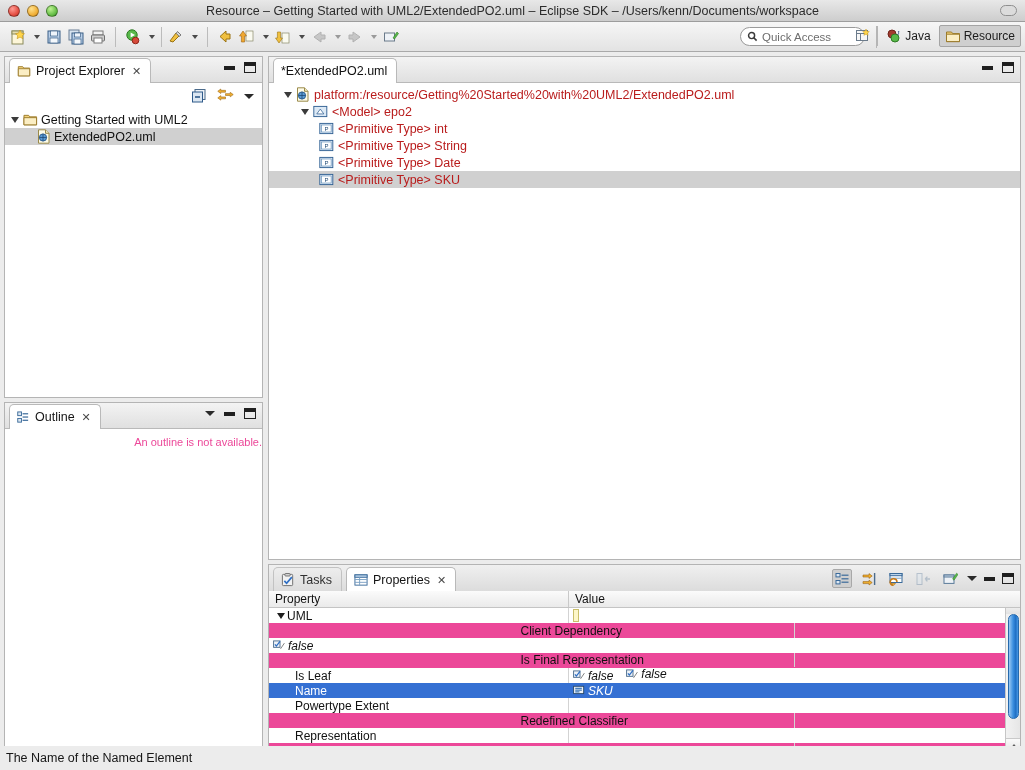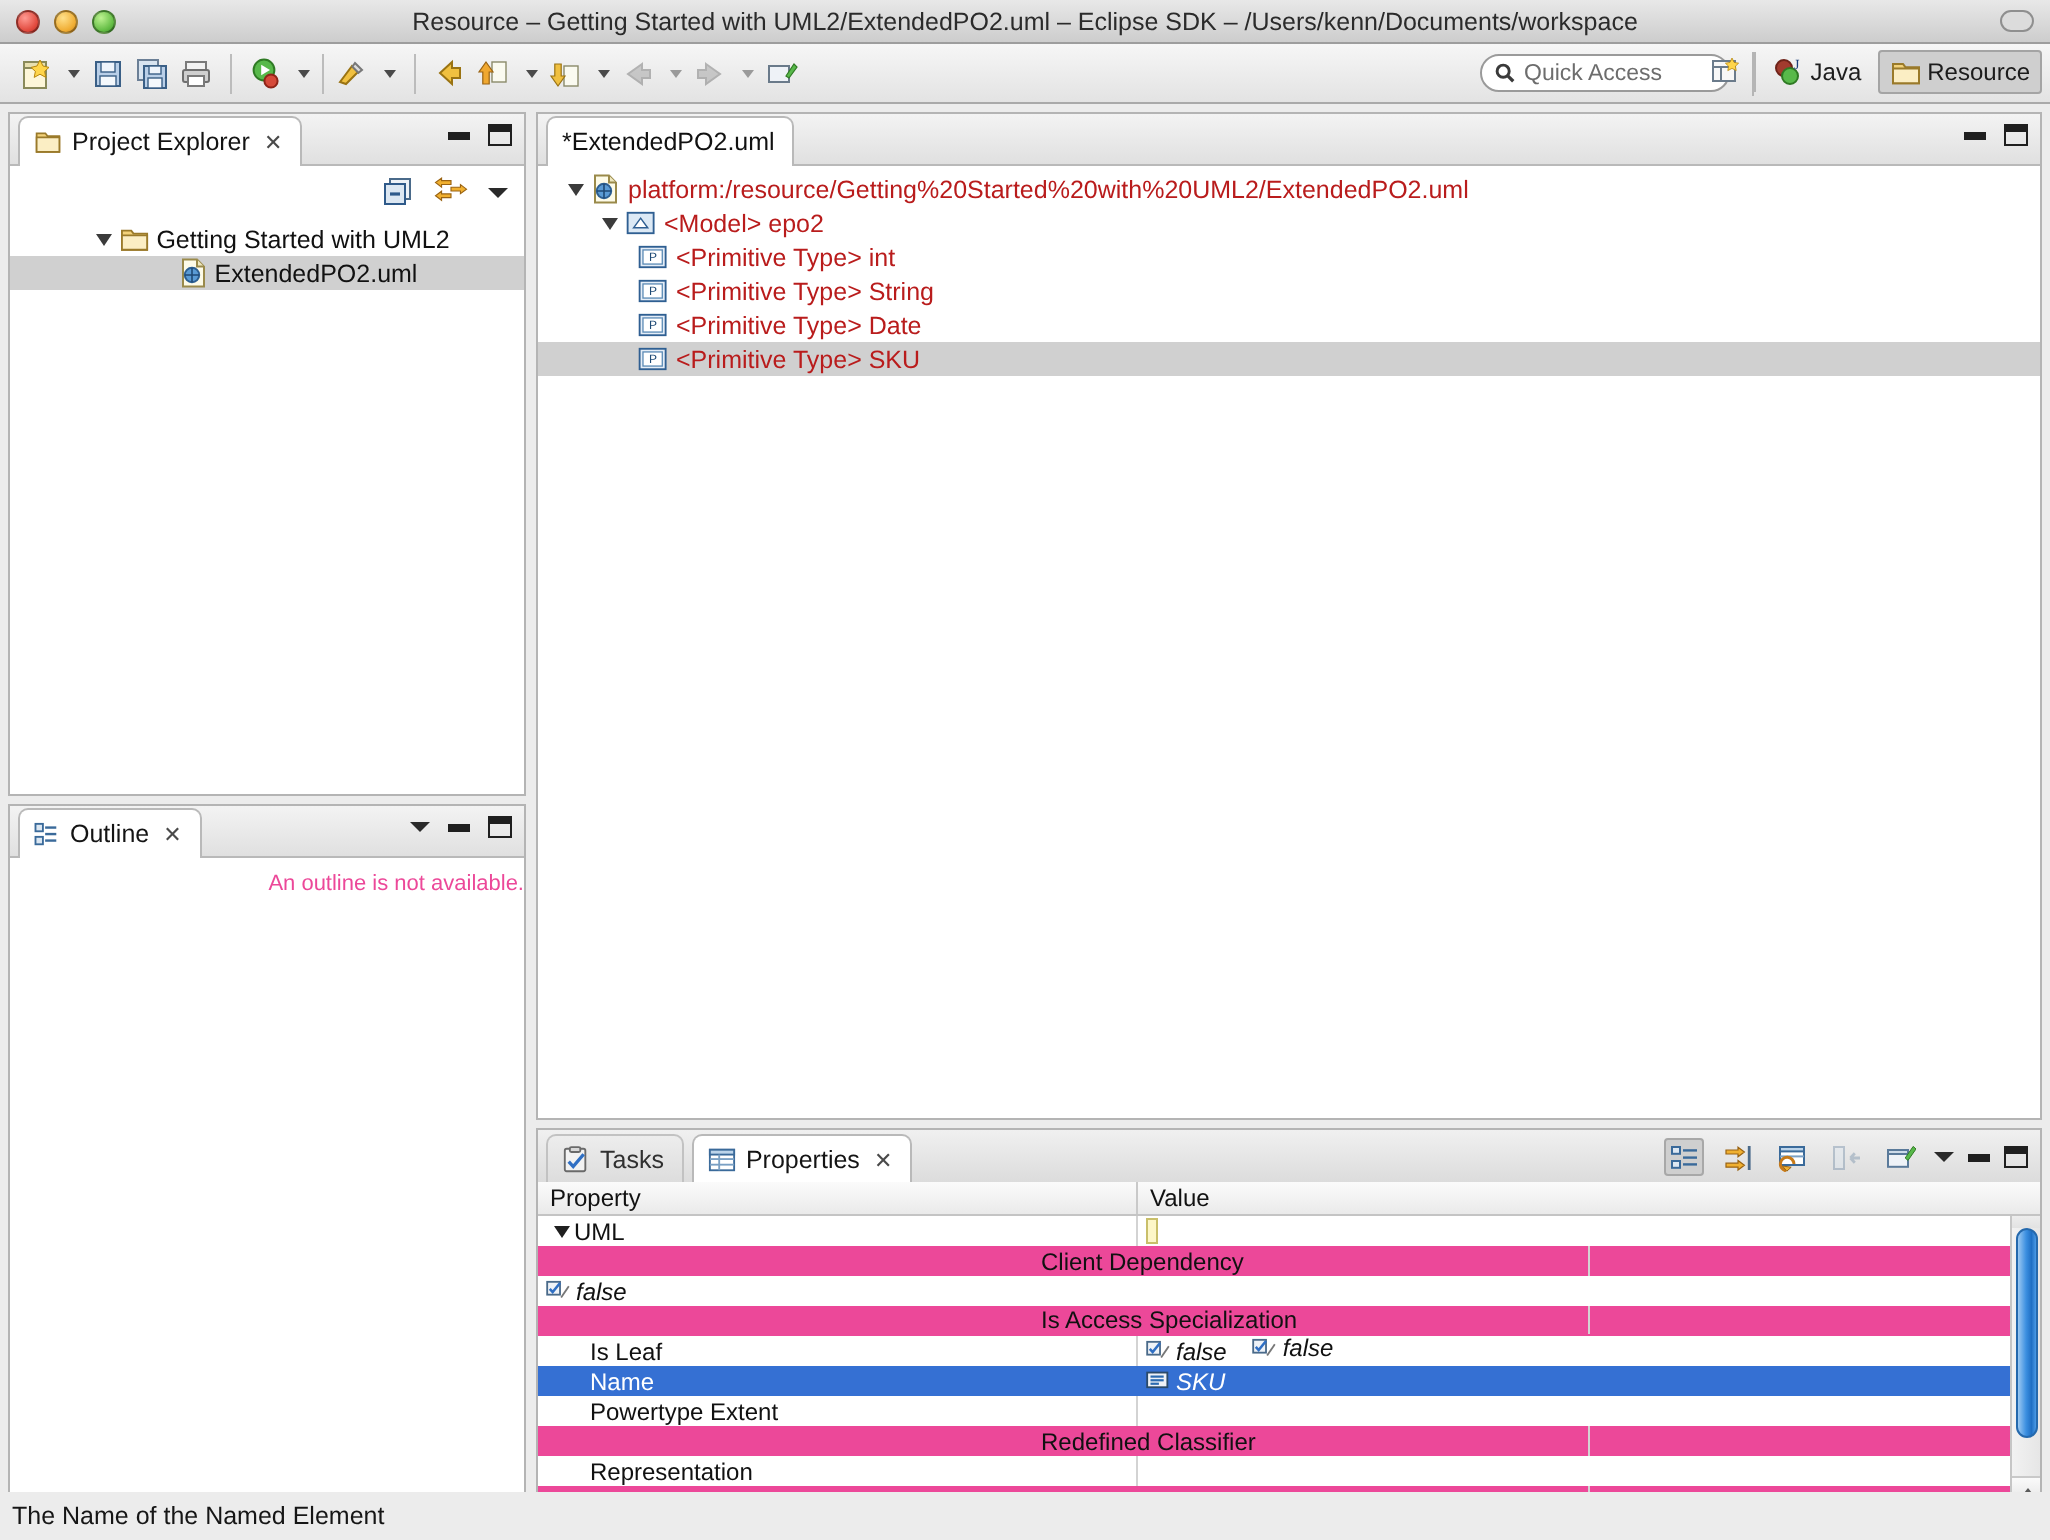--- a/index.html
+++ b/index.html
@@ -108,21 +108,21 @@
   .ic-max { width: 12px; height: 11px; border: 1.5px solid #1f1f1f; position: relative; }
   .ic-max::before { content:""; position:absolute; left:0; right:0; top:0; height:2.5px; background:#1f1f1f; }
   .ic-vmenu { width: 0; height: 0; border-left: 5px solid transparent; border-right: 5px solid transparent; border-top: 5px solid #2a2a2a; }
 
   .view-body { position: absolute; top: 26px; left: 0; right: 0; bottom: 0; background: #fff; overflow: hidden; }
 
   
   #project-explorer { left: 4px; top: 4px; width: 259px; height: 342px; }
   .pe-toolbar { height: 26px; display: flex; align-items: center; justify-content: flex-end; gap: 10px; padding-right: 8px; }
   .tree { padding-top: 2px; font-size: 12.5px; color: #111; }
-  .trow { display: flex; align-items: center; height: 17px; padding-left: 4px; gap: 3px; white-space: nowrap; justify-content: center; }
+  .trow { display: flex; align-items: center; height: 17px; padding-left: 4px; gap: 3px; white-space: nowrap; }
   .trow.sel { background: #d0d0d0; }
   .twist { width: 11px; display: flex; align-items: center; justify-content: center; }
   .twist-open { width: 0; height: 0; border-left: 4.5px solid transparent; border-right: 4.5px solid transparent; border-top: 6px solid #3b3b3b; }
 
   
   #outline-view { left: 4px; top: 350px; width: 259px; height: 392px; }
   .outline-msg { padding: 7px 0 0 10px; font-size: 11px; color: #ec4899; text-align: right; }
 
   
   #editor-area { left: 268px; top: 4px; width: 753px; height: 504px; }
@@ -622,21 +622,21 @@
                 <rect x=".6" y="1" width="7" height="7" fill="#eef2f7" stroke="#4a6a8a"></rect>
                 <path d="M2 4.8 L3.6 6.6 L7.6 1.6" fill="none" stroke="#2f6fc4" stroke-width="1.4"></path>
                 <line x1="8.2" y1="9.6" x2="12.4" y2="3.4" stroke="#777" stroke-width="1"></line>
               </svg>
               <span>false</span>
             </div>
           </div>
 
           <div class="prow alt">
             <div class="pcell-name" style="padding-left:26px">
-              <span>Is Access Specialization</span>
+              <span>Is Final Representation</span>
             </div>
             <div class="pcell-val">
               <svg width="12" height="11" viewBox="0 0 13 12">
                 <rect x=".6" y="1" width="7" height="7" fill="#eef2f7" stroke="#4a6a8a"></rect>
                 <path d="M2 4.8 L3.6 6.6 L7.6 1.6" fill="none" stroke="#2f6fc4" stroke-width="1.4"></path>
                 <line x1="8.2" y1="9.6" x2="12.4" y2="3.4" stroke="#777" stroke-width="1"></line>
               </svg>
               <span>false</span>
             </div>
           </div>

